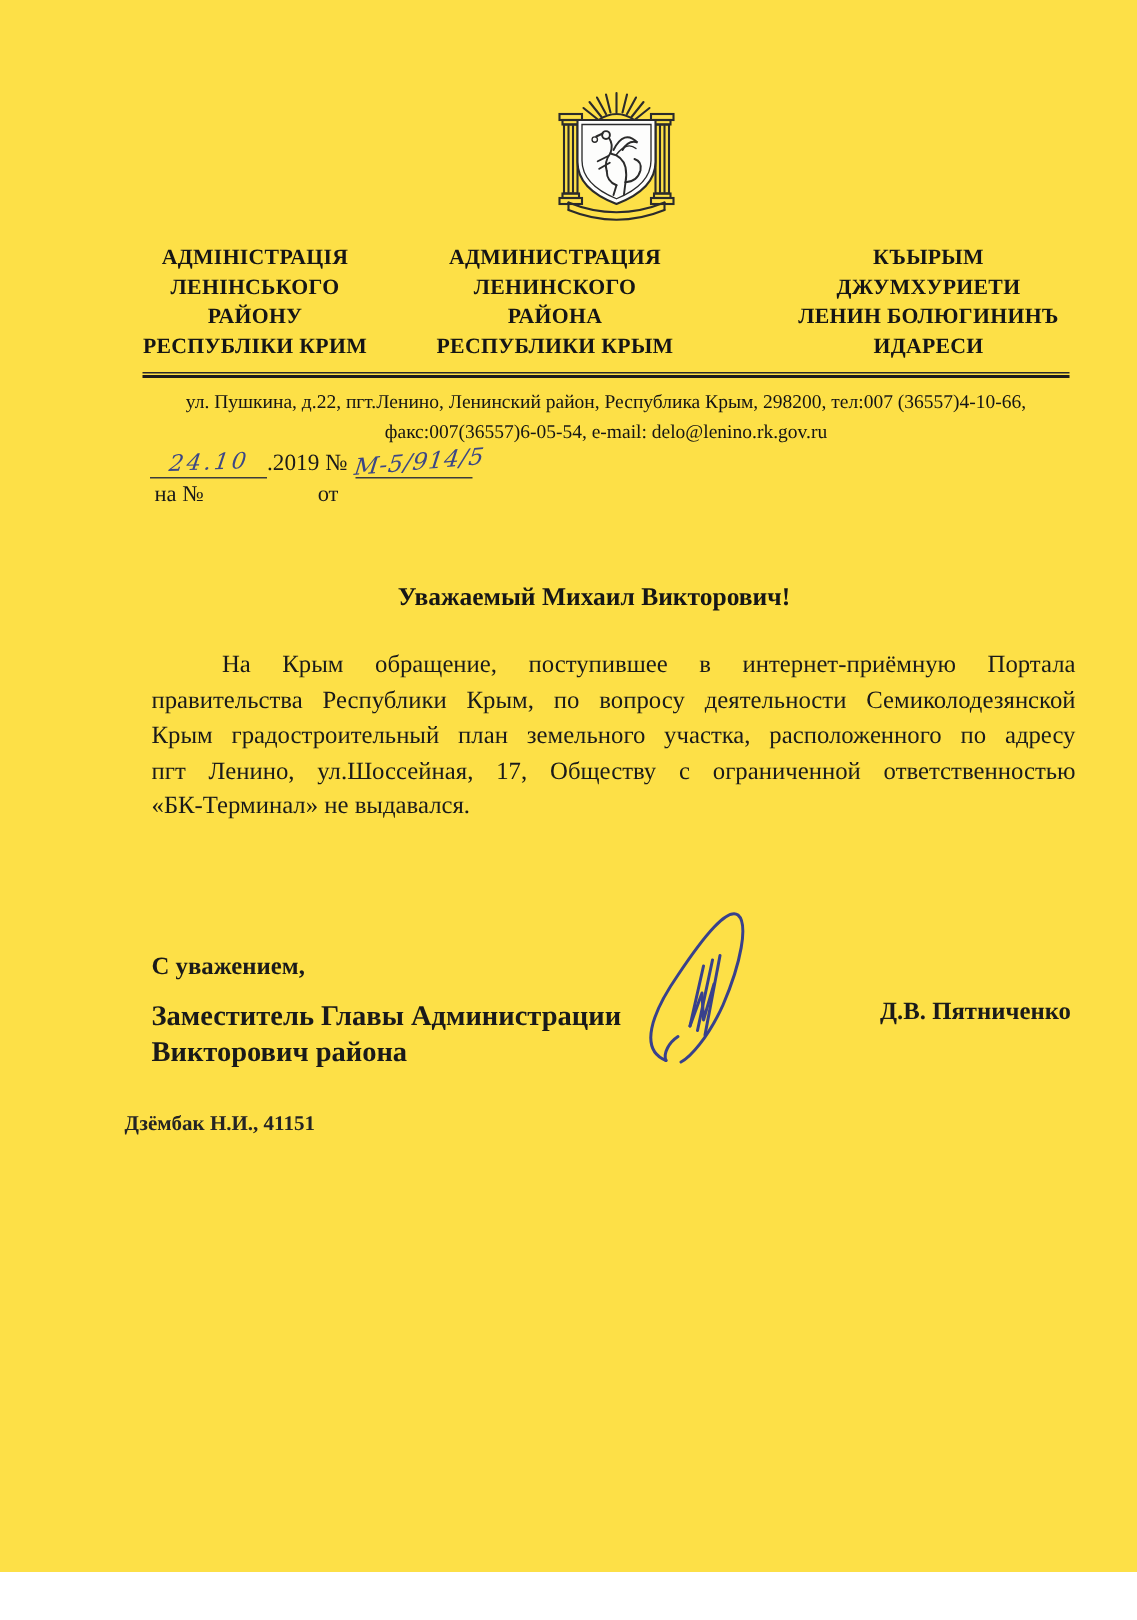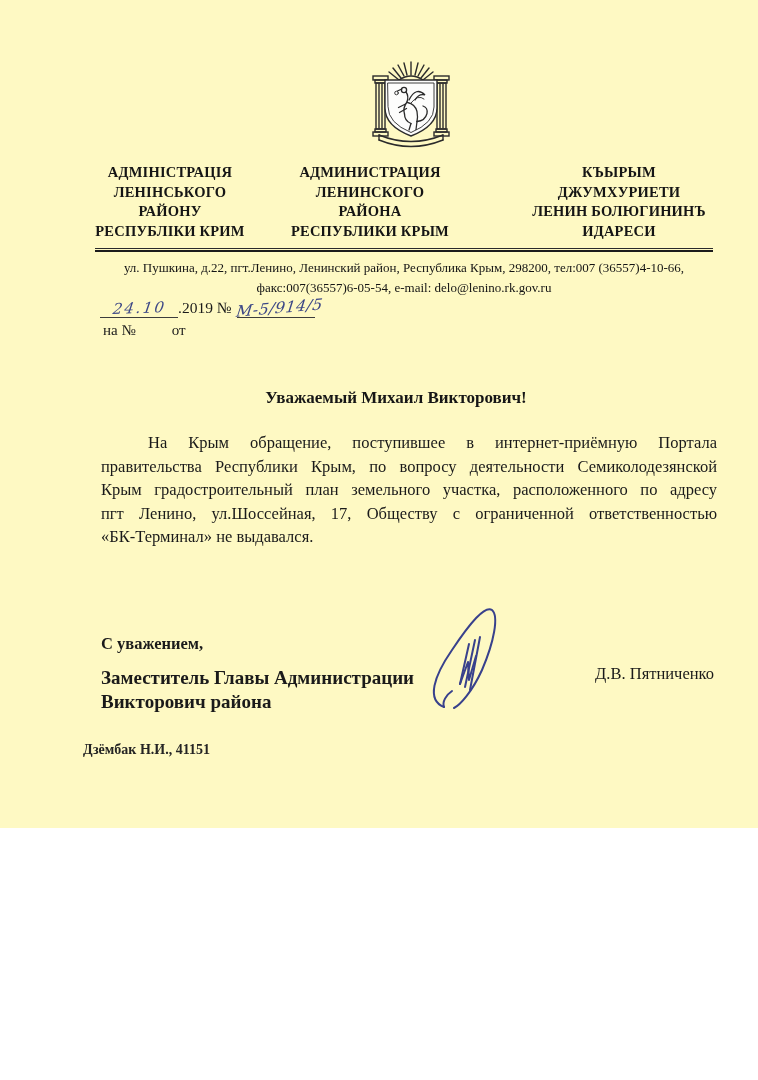--- a/index.html
+++ b/index.html
@@ -5,23 +5,23 @@
   * { margin: 0; padding: 0; box-sizing: border-box; }
   html, body { background: #ffffff; }
   body {
     font-family: "Liberation Serif", "DejaVu Serif", serif;
     color: #1a1a1a;
     -webkit-font-smoothing: antialiased;
   }
   .page {
     position: relative;
     width: 758px;
-    height: 828px;
+    height: 1048px;
     margin: 0 auto;
-    background: #fef9c3;
+    background: #fde047;
     overflow: hidden;
   }
 
   
   .emblem {
     position: absolute;
     left: 371px; top: 60px;
     width: 80px; height: 90px;
   }
   .org-col {
@@ -79,21 +79,21 @@
     transform: skewX(-10deg) rotate(-2deg);
   }
   .hw-date   { font-size: 15px; letter-spacing: 2px; }
   .hw-number { font-size: 15.5px; transform: skewX(-12deg) rotate(-5deg); letter-spacing: 0.5px; }
   .ref-sub {
     position: absolute;
     left: 103px; top: 322px;
     font-size: 15px;
     color: #1a1a1a;
   }
-  .ref-sub .ot-label { margin-left: 36px; }
+  .ref-sub .ot-label { margin-left: 76px; }
 
   
   .salutation {
     position: absolute;
     left: 101px; top: 388px;
     width: 590px;
     text-align: center;
     font-weight: bold;
     font-size: 17px;
     color: #161616;
@@ -126,21 +126,21 @@
     left: 101px; top: 666px;
     font-weight: bold;
     font-size: 19px;
     line-height: 23.5px;
   }
   .signer-name {
     position: absolute;
     left: 500px; top: 664px;
     width: 214px;
     text-align: right;
-    font-weight: normal;
+    font-weight: bold;
     font-size: 16.5px;
   }
   .signature-ink {
     position: absolute;
     left: 422px; top: 592px;
     width: 82px; height: 120px;
   }
 
   
   .executor {

